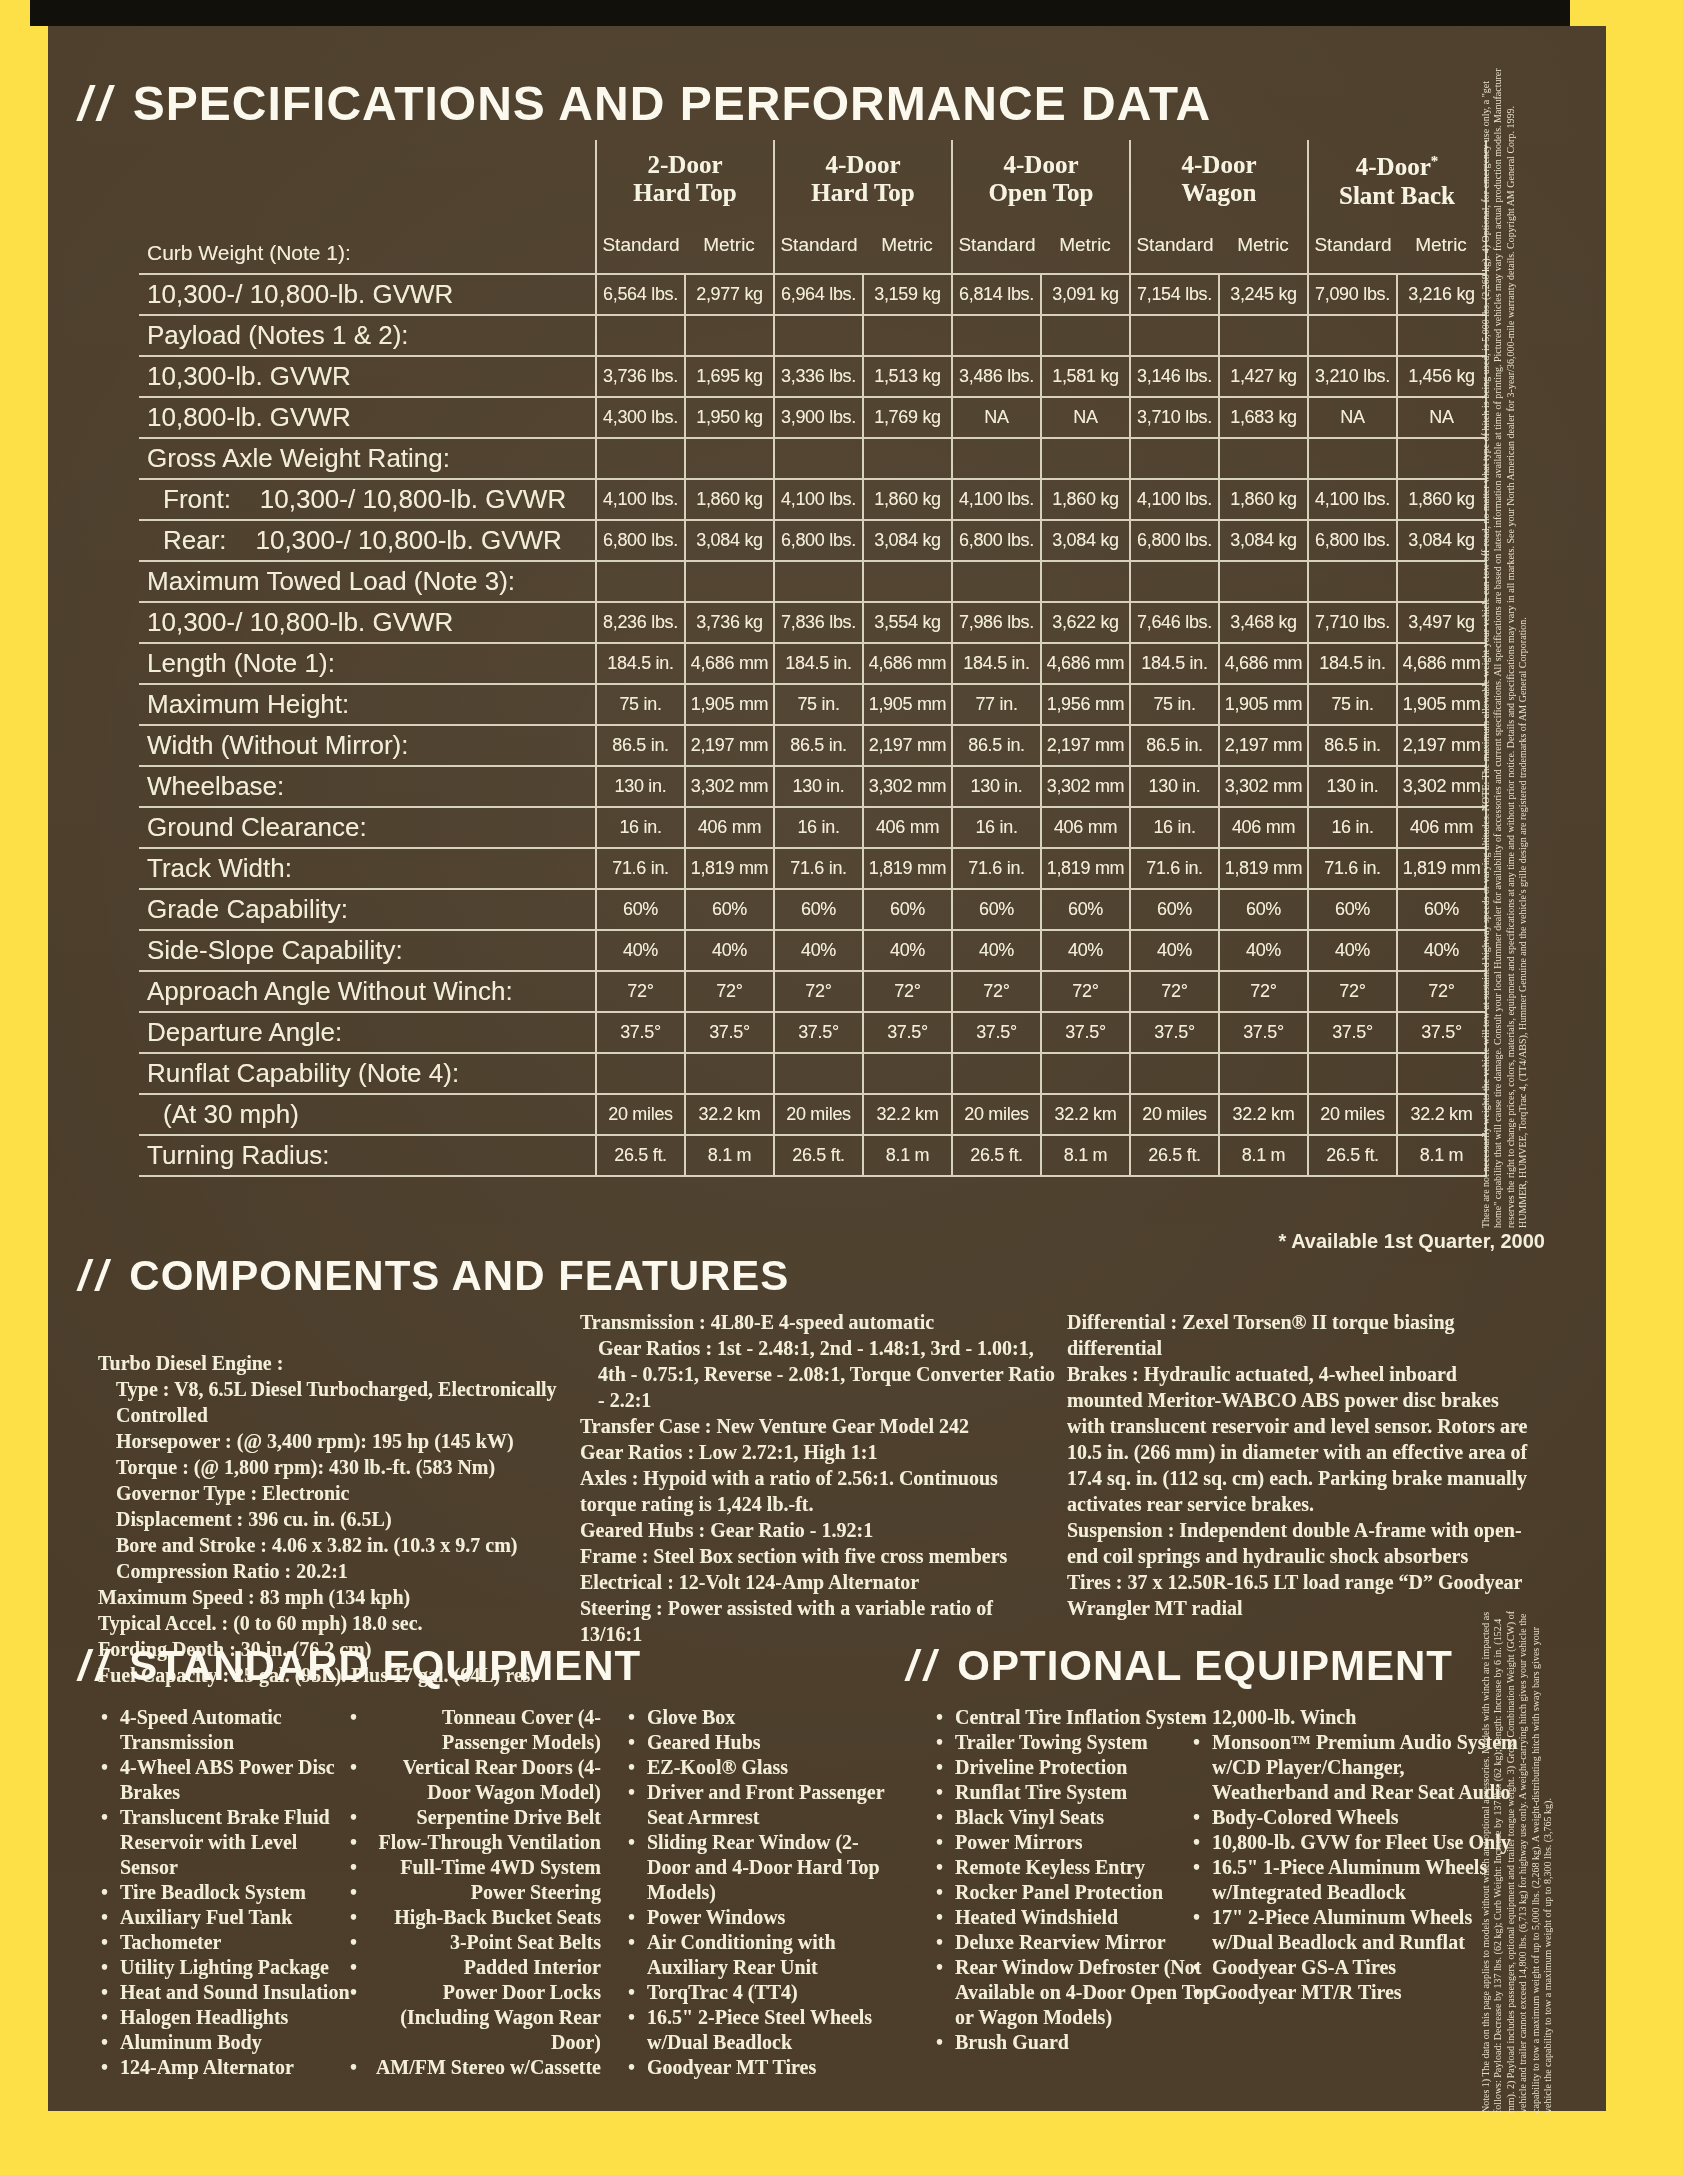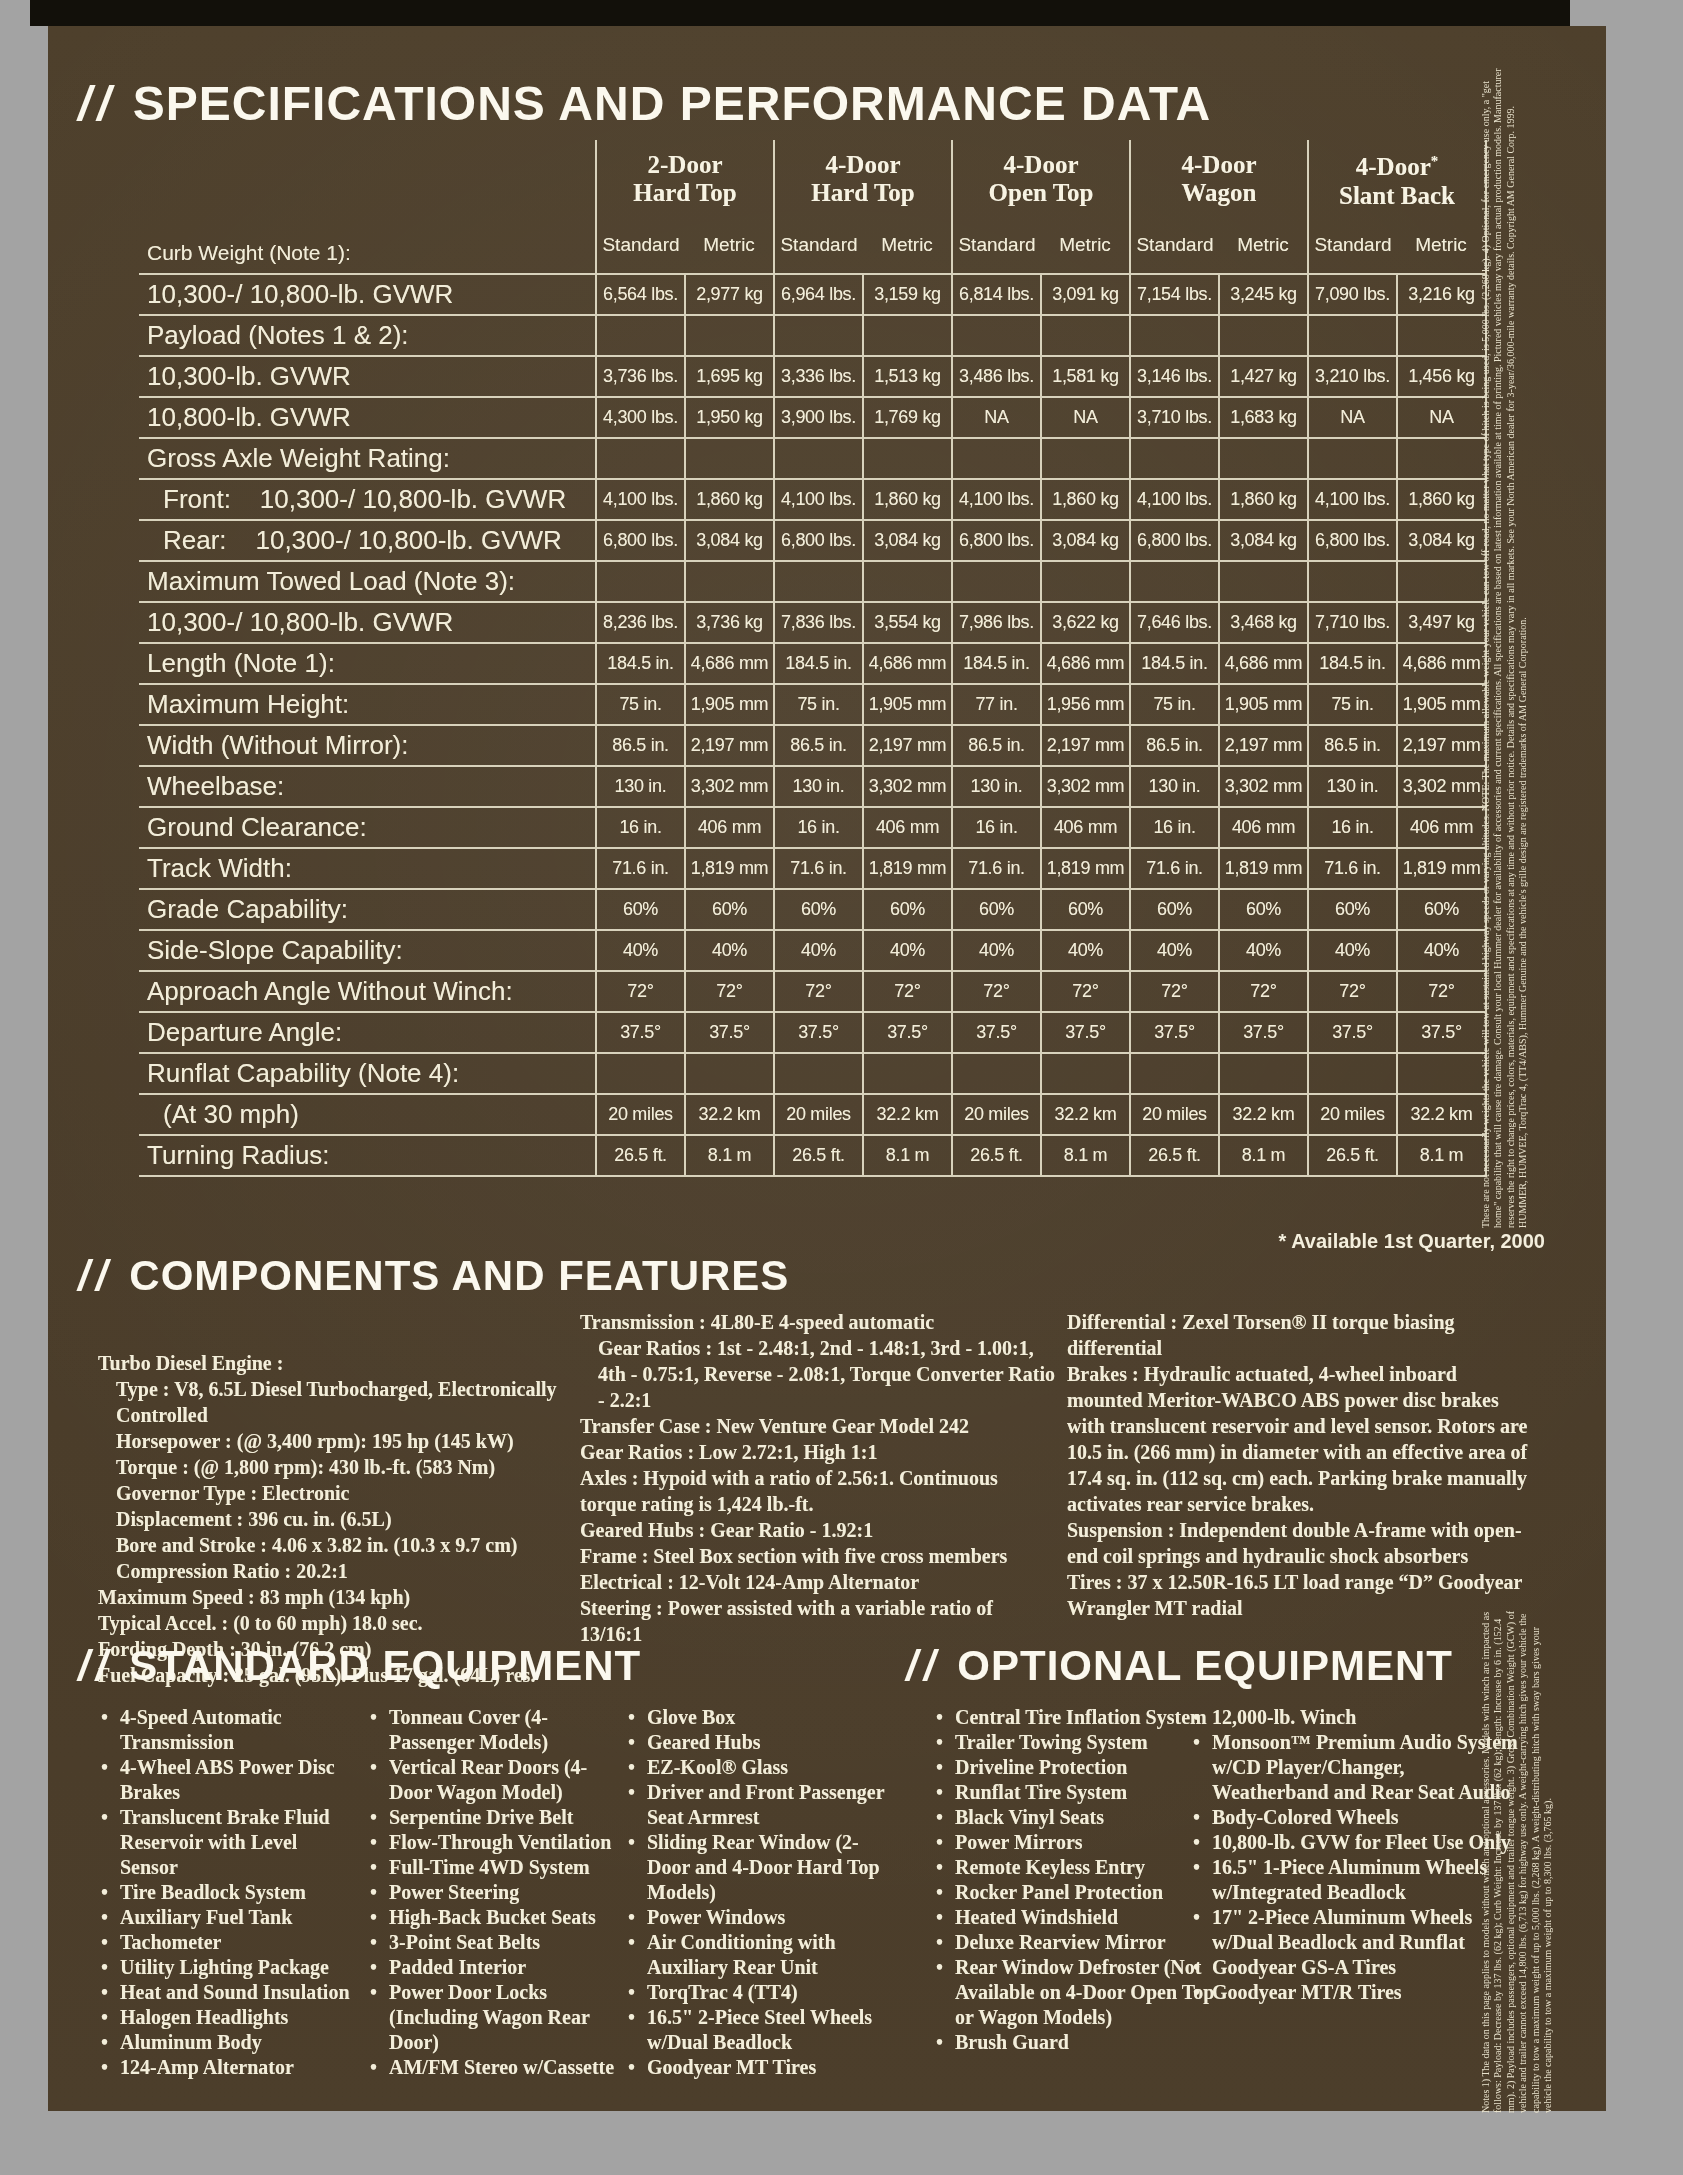--- a/index.html
+++ b/index.html
@@ -1,16 +1,16 @@
 <!DOCTYPE html>
 <html><head>
 <meta charset="utf-8">
 <style>
   html,body{margin:0;padding:0;background:#e7e5df;}
-  .page{position:relative;width:1683px;height:2175px;background:#a3a3a3;font-family:"Liberation Sans",sans-serif;overflow:hidden;}
+  .page{position:relative;width:1683px;height:2175px;background:#fde047;font-family:"Liberation Sans",sans-serif;overflow:hidden;}
   .topstrip{position:absolute;left:30px;top:0;width:1540px;height:26px;background:#12100a;}
   .panel{position:absolute;left:48px;top:26px;width:1558px;height:2085px;
     background:
       radial-gradient(120% 90% at 50% 38%, rgba(255,255,255,.05), rgba(0,0,0,0) 60%),
       linear-gradient(180deg,#4e402c 0%,#493b28 50%,#4c3e2b 100%);
   }
   .title{position:absolute;color:#fbf8ee;font-weight:700;white-space:nowrap;letter-spacing:1px;}
   .t-main{left:30px;top:50px;font-size:48px;}
   .t-sec{font-size:42px;}
   .t-comp{left:30px;top:1226px;}
@@ -37,21 +37,21 @@
   .footnote{position:absolute;left:1089px;top:1204px;width:408px;text-align:right;font-size:20px;font-weight:700;color:#f4efdd;}
 
   .comp-col{position:absolute;top:1283px;font-family:"Liberation Serif",serif;font-size:20px;line-height:26px;font-weight:700;color:#f3eeda;text-shadow:0 0 0.5px rgba(250,245,225,.4);}
   .c1{left:50px;width:477px;margin-top:41px;}
   .c2{left:532px;width:475px;}
   .c3{left:1019px;width:469px;}
   .ci.ind{padding-left:18px;}
 
   .eq-col{position:absolute;top:1679px;font-family:"Liberation Serif",serif;font-weight:700;font-size:20px;line-height:25px;color:#f3eeda;text-shadow:0 0 0.5px rgba(250,245,225,.4);}
   .s1{left:51px;width:255px;}
-  .s2{left:320px;width:253px;}
+  .s2{left:300px;width:253px;text-align:right;}
   .s3{left:578px;width:273px;}
   .o1{left:886px;width:303px;}
   .o2{left:1143px;width:329px;}
   .eq{position:relative;padding-left:21px;margin:0;}
   .eq::before{content:"•";position:absolute;left:2px;}
 
   .legal{position:absolute;writing-mode:vertical-rl;transform:rotate(180deg);font-family:"Liberation Serif",serif;font-size:10px;line-height:12.4px;color:#e9e3ce;}
   .legal.top{left:1432px;top:34px;height:1168px;}
   .legal.bot{left:1432px;top:1580px;height:507px;}
 </style>

